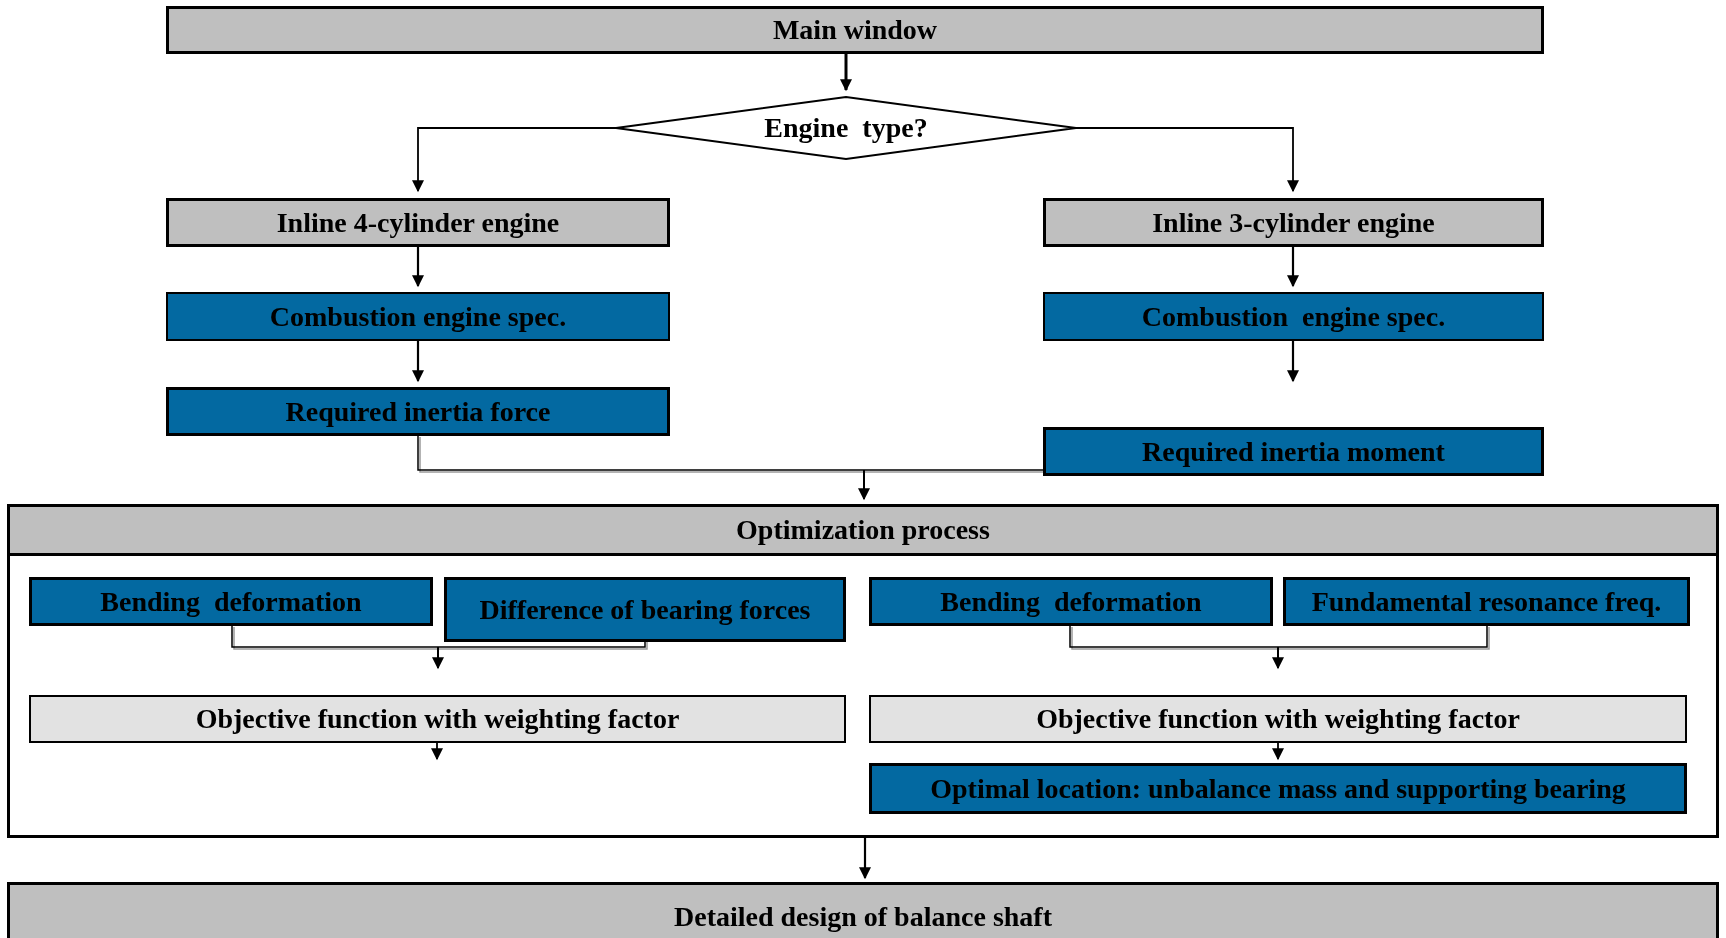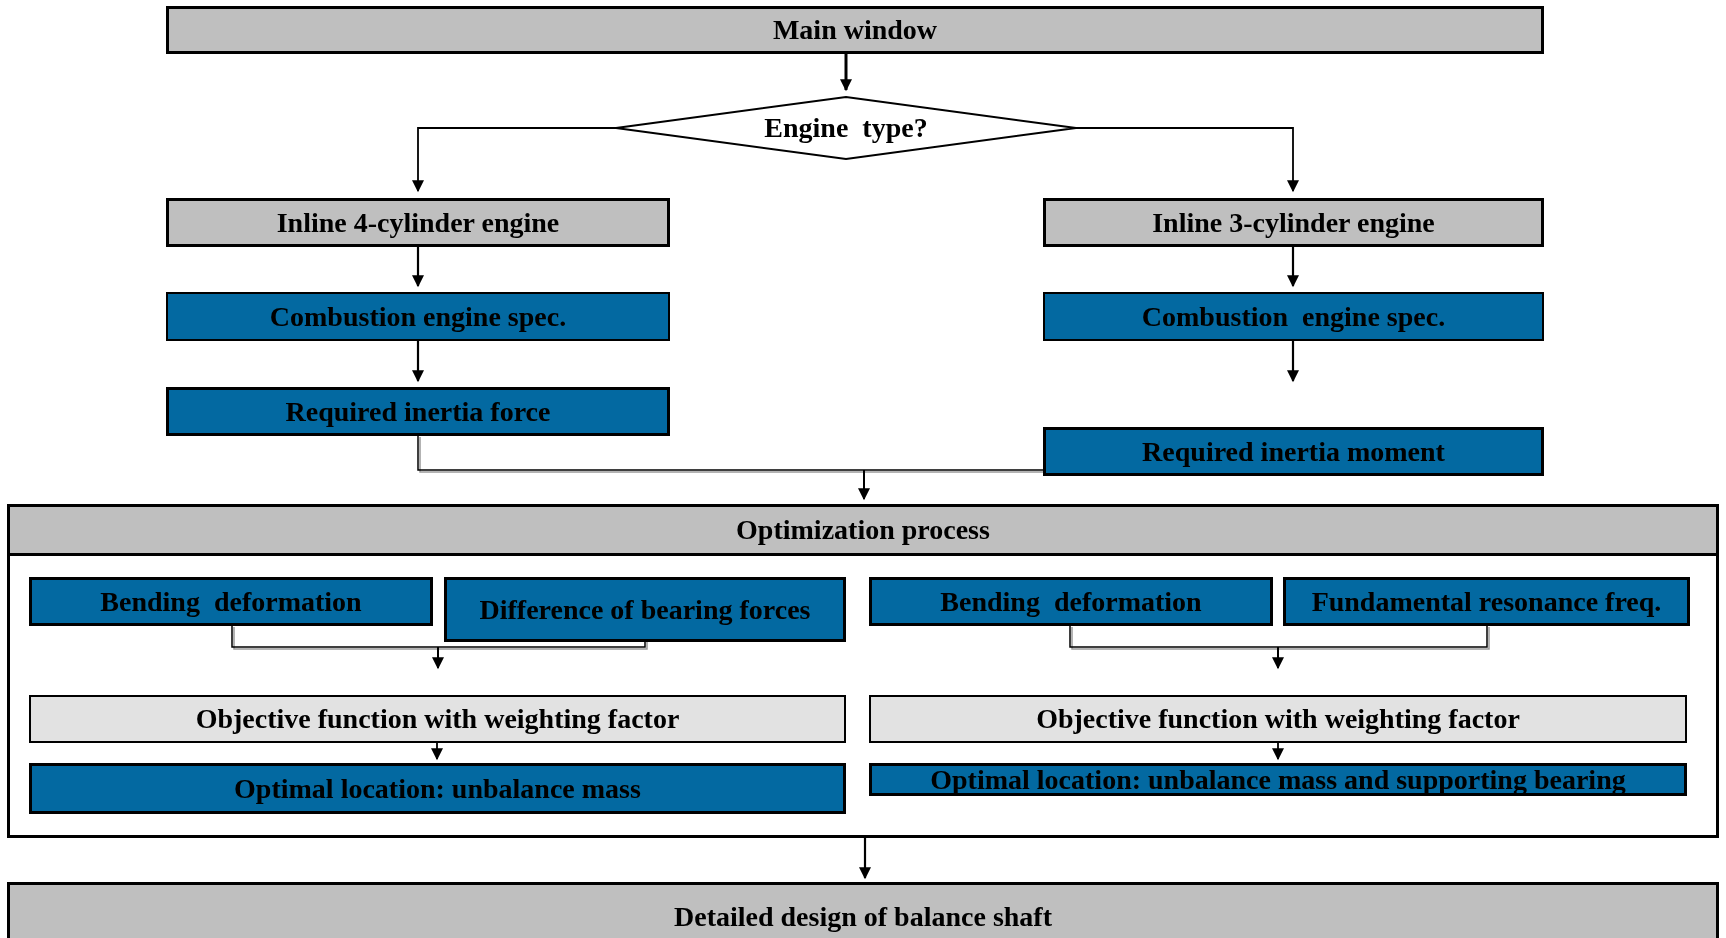--- a/index.html
+++ b/index.html
@@ -83,22 +83,21 @@
   <div class="box gray" style="left:1043px;top:198px;width:501px;height:49px;">Inline 3-cylinder engine</div>
   <div class="box" style="left:1043px;top:292px;width:501px;height:49px;border-width:2px;">Combustion  engine spec.</div>
   <div class="box" style="left:1043px;top:387px;width:501px;height:49px;margin-top:40px;">Required inertia moment</div>
 
   <div class="container-box" style="left:7px;top:504px;width:1712px;height:334px;"></div>
   <div class="box gray" style="left:7px;top:504px;width:1712px;height:52px;">Optimization process</div>
 
   <div class="box" style="left:29px;top:577px;width:404px;height:49px;">Bending  deformation</div>
   <div class="box" style="left:444px;top:577px;width:402px;height:65px;">Difference of bearing forces</div>
   <div class="box lightgray" style="left:29px;top:671px;width:817px;height:48px;">Objective function with weighting factor</div>
-  <div class="box" style="left:29px;top:763px;width:817px;height:51px;">Optimal location: unbalance mass</div>
 
   <div class="box" style="left:869px;top:577px;width:404px;height:49px;">Bending  deformation</div>
   <div class="box" style="left:1283px;top:577px;width:407px;height:49px;">Fundamental resonance freq.</div>
   <div class="box lightgray" style="left:869px;top:671px;width:818px;height:48px;">Objective function with weighting factor</div>
-  <div class="box" style="left:869px;top:763px;width:818px;height:33px;">Optimal location: unbalance mass and supporting bearing</div>
+  <div class="box" style="left:869px;top:763px;width:818px;height:51px;">Optimal location: unbalance mass and supporting bearing</div>
 
   <div class="box gray" style="left:7px;top:882px;width:1712px;height:70px;">Detailed design of balance shaft</div>
 
 </div>
 
 </body></html>

